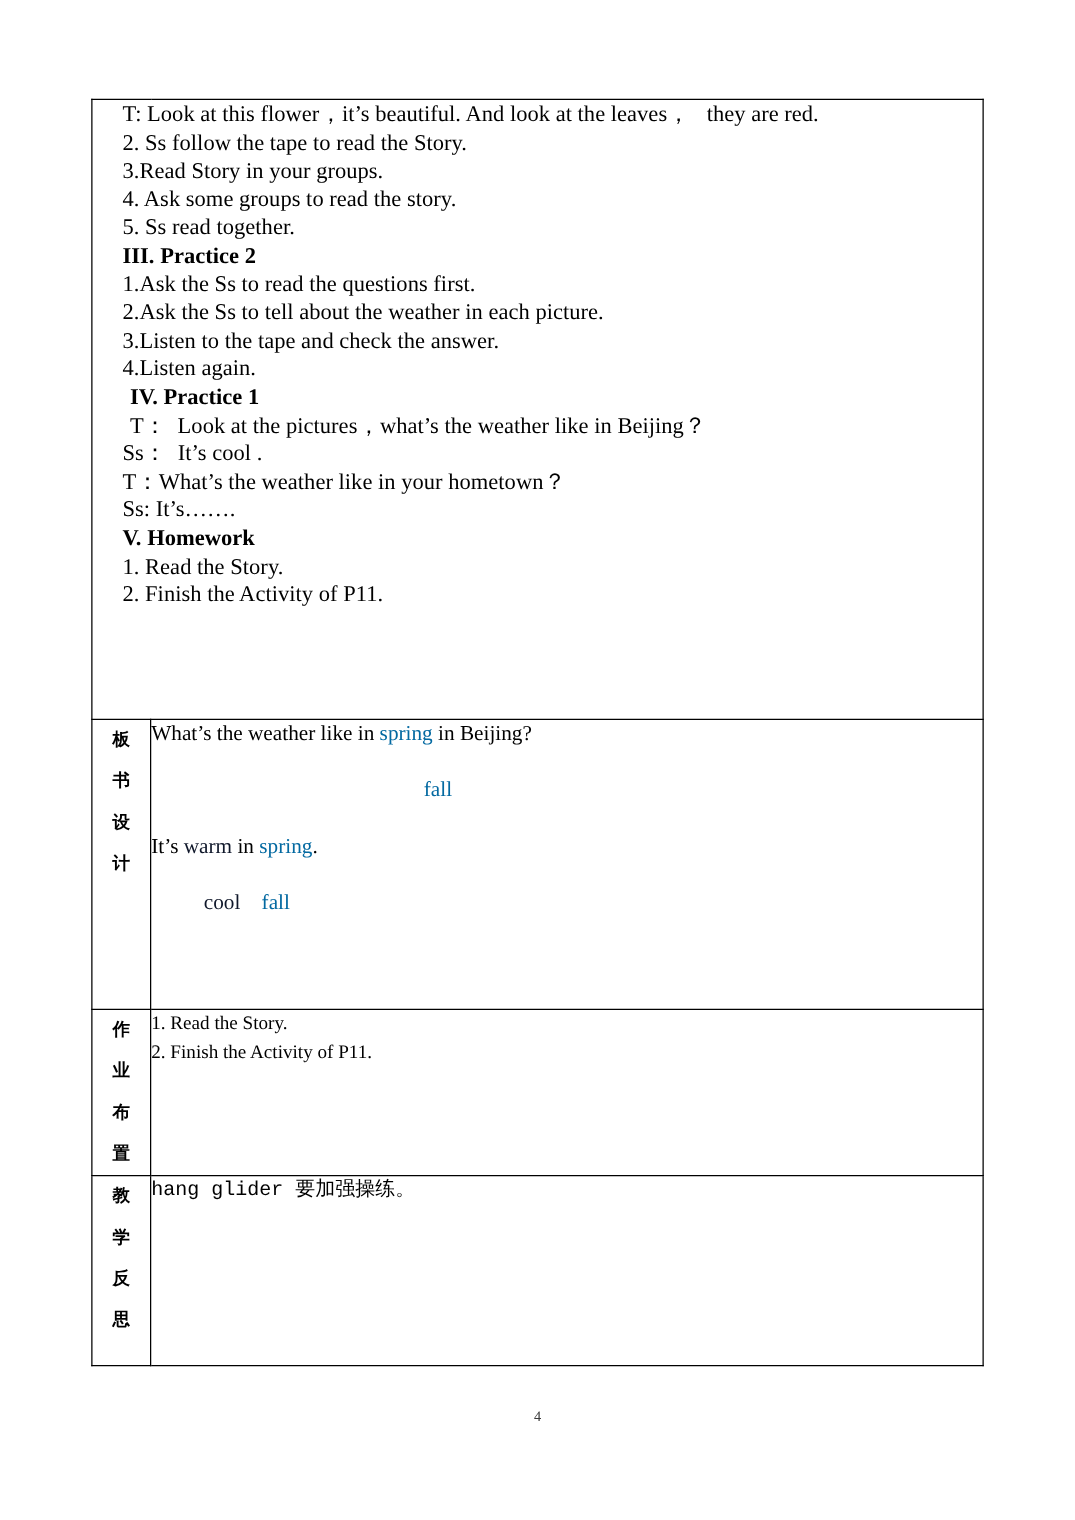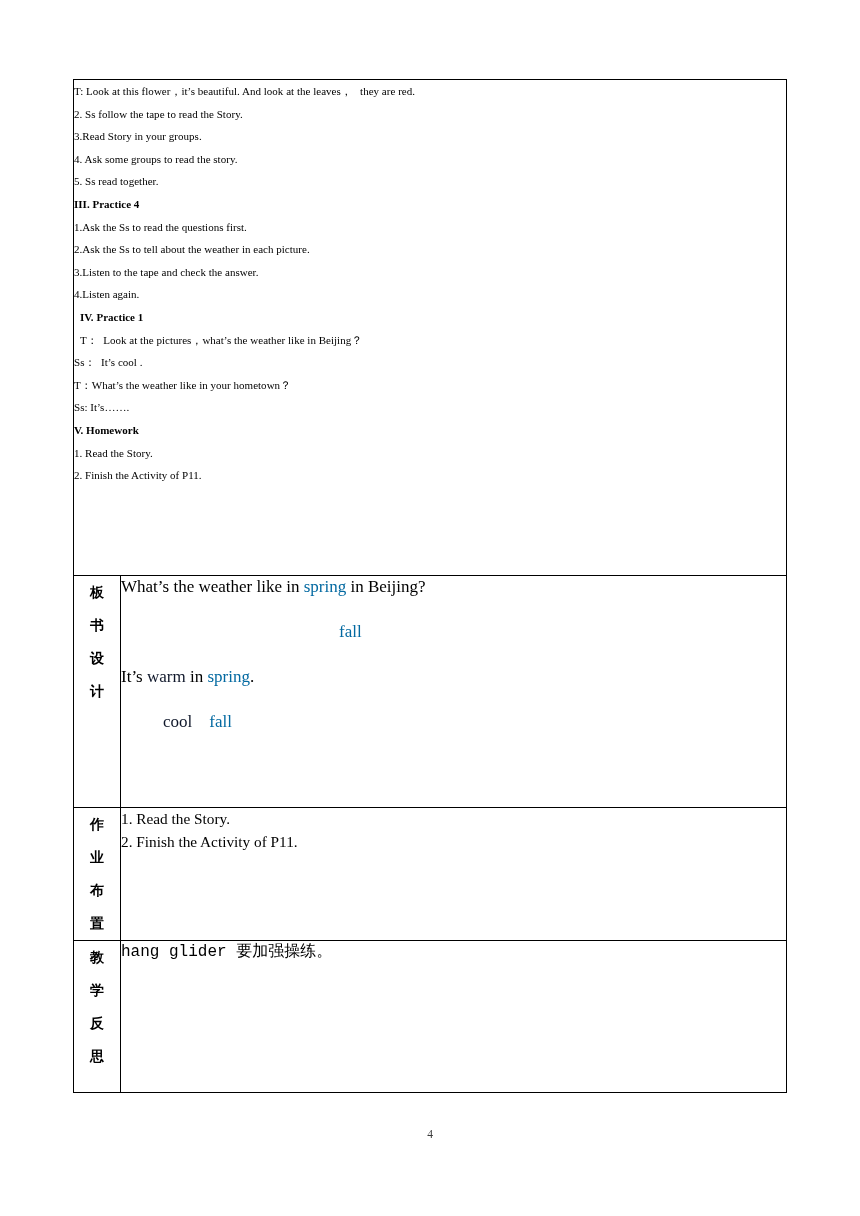--- a/index.html
+++ b/index.html
@@ -61,24 +61,25 @@
     margin: 0 auto;
   }
   .vlabel span { display: block; }
 
   
   .body-col { padding: 7px 8px 6px 9px; }
 
   
   .proc-cell { height: 496px; }
   .proc-line {
-    font-size: 11px;
+    font-size: 18px;
     line-height: 22.6px;
     white-space: pre-wrap;
     letter-spacing: 0.02px;
+    margin-left: 24px;
   }
   .proc-line.bold { font-weight: bold; }
   .proc-line.indent { padding-left: 6px; }
 
   
   .bb-cell { height: 232px; padding-top: 13px; padding-left: 10px; }
   .bb-line {
     font-size: 17px;
     line-height: 22px;
     white-space: pre;
@@ -132,21 +133,21 @@
     <tbody>
 
       <tr>
         <td class="body-col proc-cell" colspan="2">
           <div id="procedure-lines">
               <div class="proc-line">T: Look at this flower，it’s beautiful. And look at the leaves，   they are red.</div>
               <div class="proc-line">2. Ss follow the tape to read the Story.</div>
               <div class="proc-line">3.Read Story in your groups.</div>
               <div class="proc-line">4. Ask some groups to read the story.</div>
               <div class="proc-line">5. Ss read together.</div>
-              <div class="proc-line bold">III. Practice 4</div>
+              <div class="proc-line bold">III. Practice 2</div>
               <div class="proc-line">1.Ask the Ss to read the questions first.</div>
               <div class="proc-line">2.Ask the Ss to tell about the weather in each picture.</div>
               <div class="proc-line">3.Listen to the tape and check the answer.</div>
               <div class="proc-line">4.Listen again.</div>
               <div class="proc-line bold indent">IV. Practice 1</div>
               <div class="proc-line indent">T：  Look at the pictures，what’s the weather like in Beijing？</div>
               <div class="proc-line">Ss：  It’s cool .</div>
               <div class="proc-line">T：What’s the weather like in your hometown？</div>
               <div class="proc-line">Ss: It’s…….</div>
               <div class="proc-line bold">V. Homework</div>

